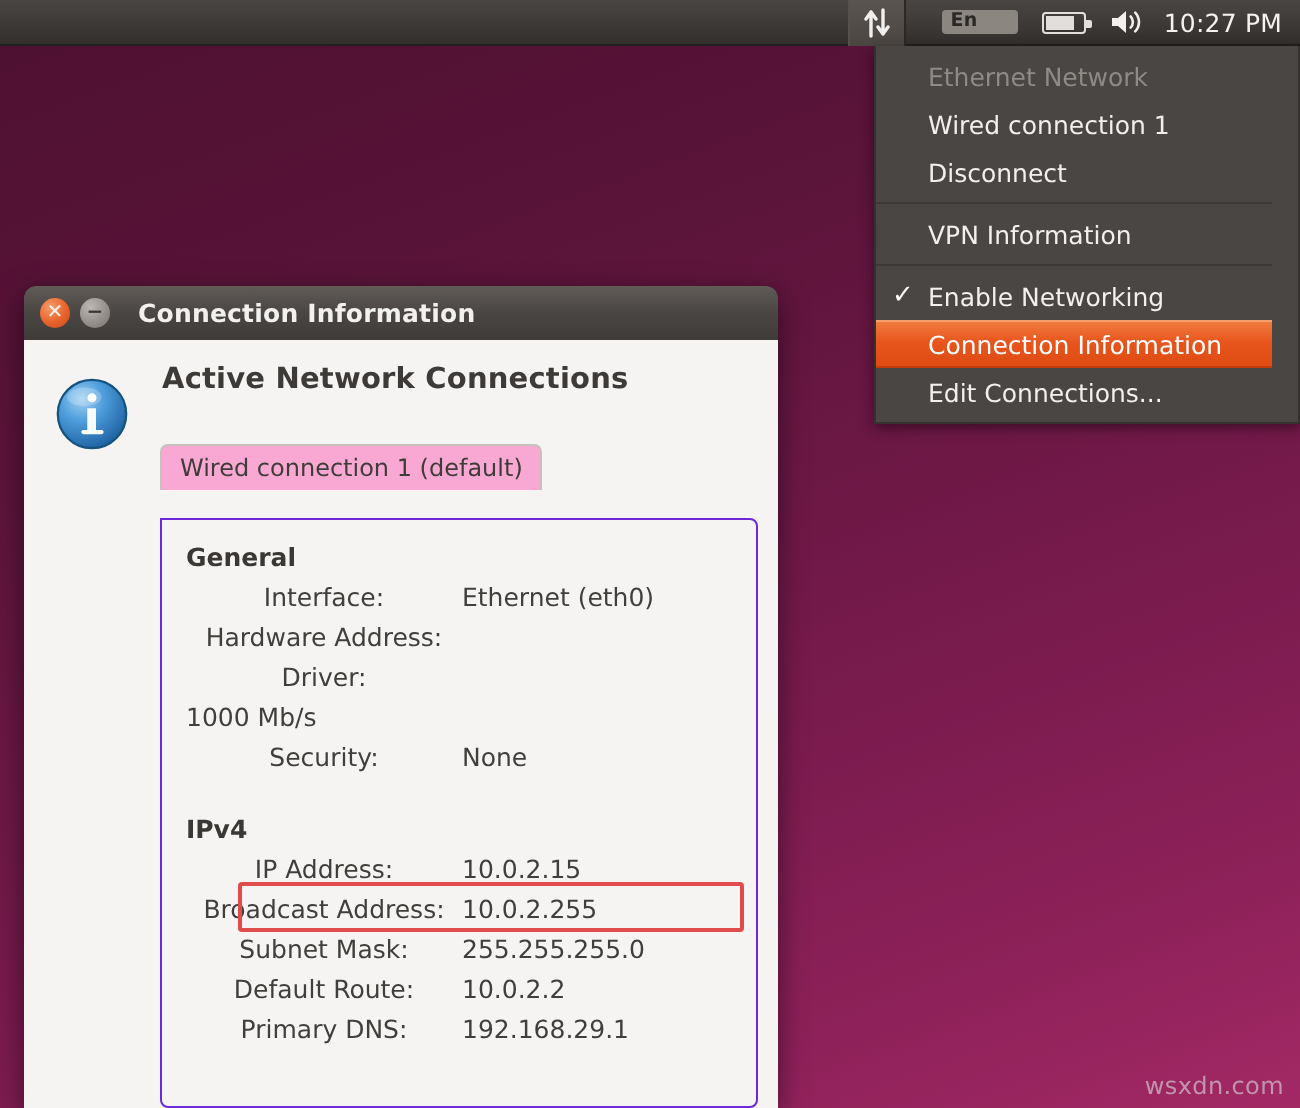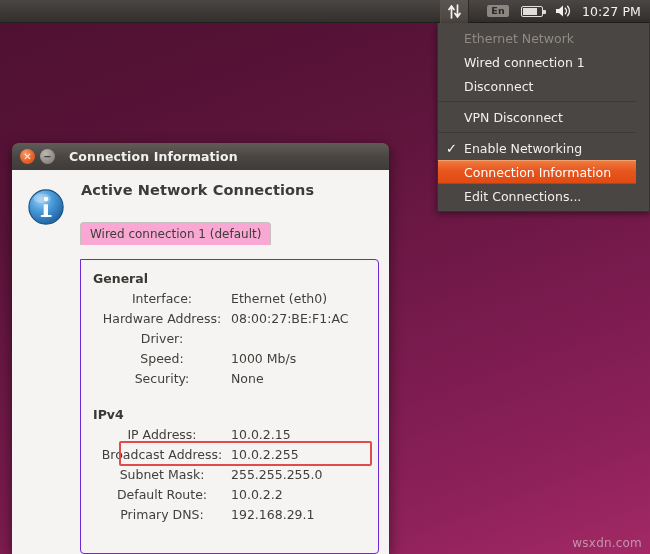--- a/index.html
+++ b/index.html
@@ -34,21 +34,21 @@
     background: linear-gradient(180deg, #5a5551 0%, #4a4541 100%);
     border-left: 1px solid #56514d;
     border-right: 1px solid #2b2826;
     padding: 0 7px;
   }
   .net-arrows { width: 13px; height: 15px; display: block; }
   .kbd-badge {
     background: #8c8681;
     color: #2b2826;
     font-size: 9.5px; font-weight: bold;
-    padding: 1px 4px 2px 4px;
+    padding: 1px 20px 2px 4px;
     border-radius: 2px;
     line-height: 1;
     letter-spacing: 0.2px;
     margin-left: 12px;
   }
   .battery {
     width: 22px; height: 11px;
     border: 1.6px solid #e2dedb;
     border-radius: 2px;
     position: relative;
@@ -261,21 +261,21 @@
       <span>Ethernet Network</span>
     </div>
     <div class="menu-item">
       <span>Wired connection 1</span>
     </div>
     <div class="menu-item">
       <span>Disconnect</span>
     </div>
     <div class="menu-sep"></div>
     <div class="menu-item">
-      <span>VPN Disconnect</span>
+      <span>VPN Information</span>
     </div>
     <div class="menu-sep"></div>
     <div class="menu-item">
       <span class="check">✓</span>
       <span>Enable Networking</span>
     </div>
     <div class="menu-item selected">
       <span>Connection Information</span>
     </div>
     <div class="menu-item">
@@ -322,28 +322,26 @@
         <div id="tabpanel">
 
           <div class="section-title">General</div>
 
           <div class="row">
             <span class="lbl">Interface:</span>
             <span class="val">Ethernet (eth0)</span>
           </div>
           <div class="row">
             <span class="lbl">Hardware Address:</span>
-            <span class="val">08:00:27:BE:F1:AC</span>
           </div>
           <div class="row">
             <span class="lbl">Driver:</span>
             <span class="val"></span>
           </div>
           <div class="row">
-            <span class="lbl">Speed:</span>
             <span class="val">1000 Mb/s</span>
           </div>
           <div class="row">
             <span class="lbl">Security:</span>
             <span class="val">None</span>
           </div>
 
           <div class="spacer"></div>
 
           <div class="section-title">IPv4</div>

